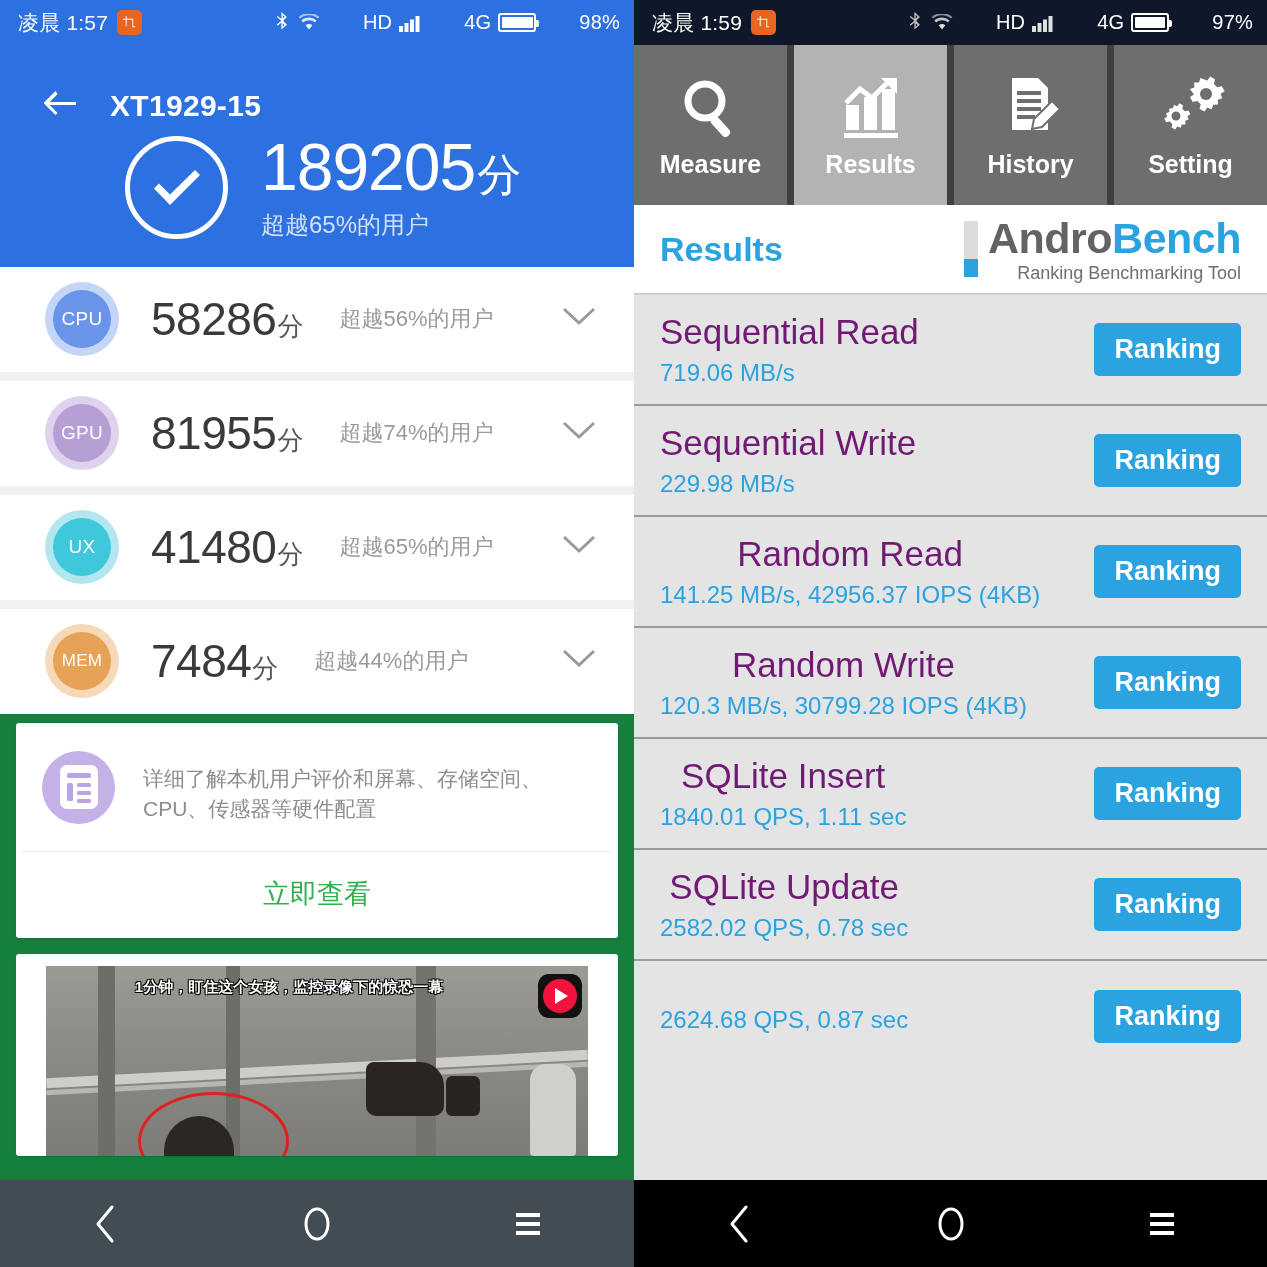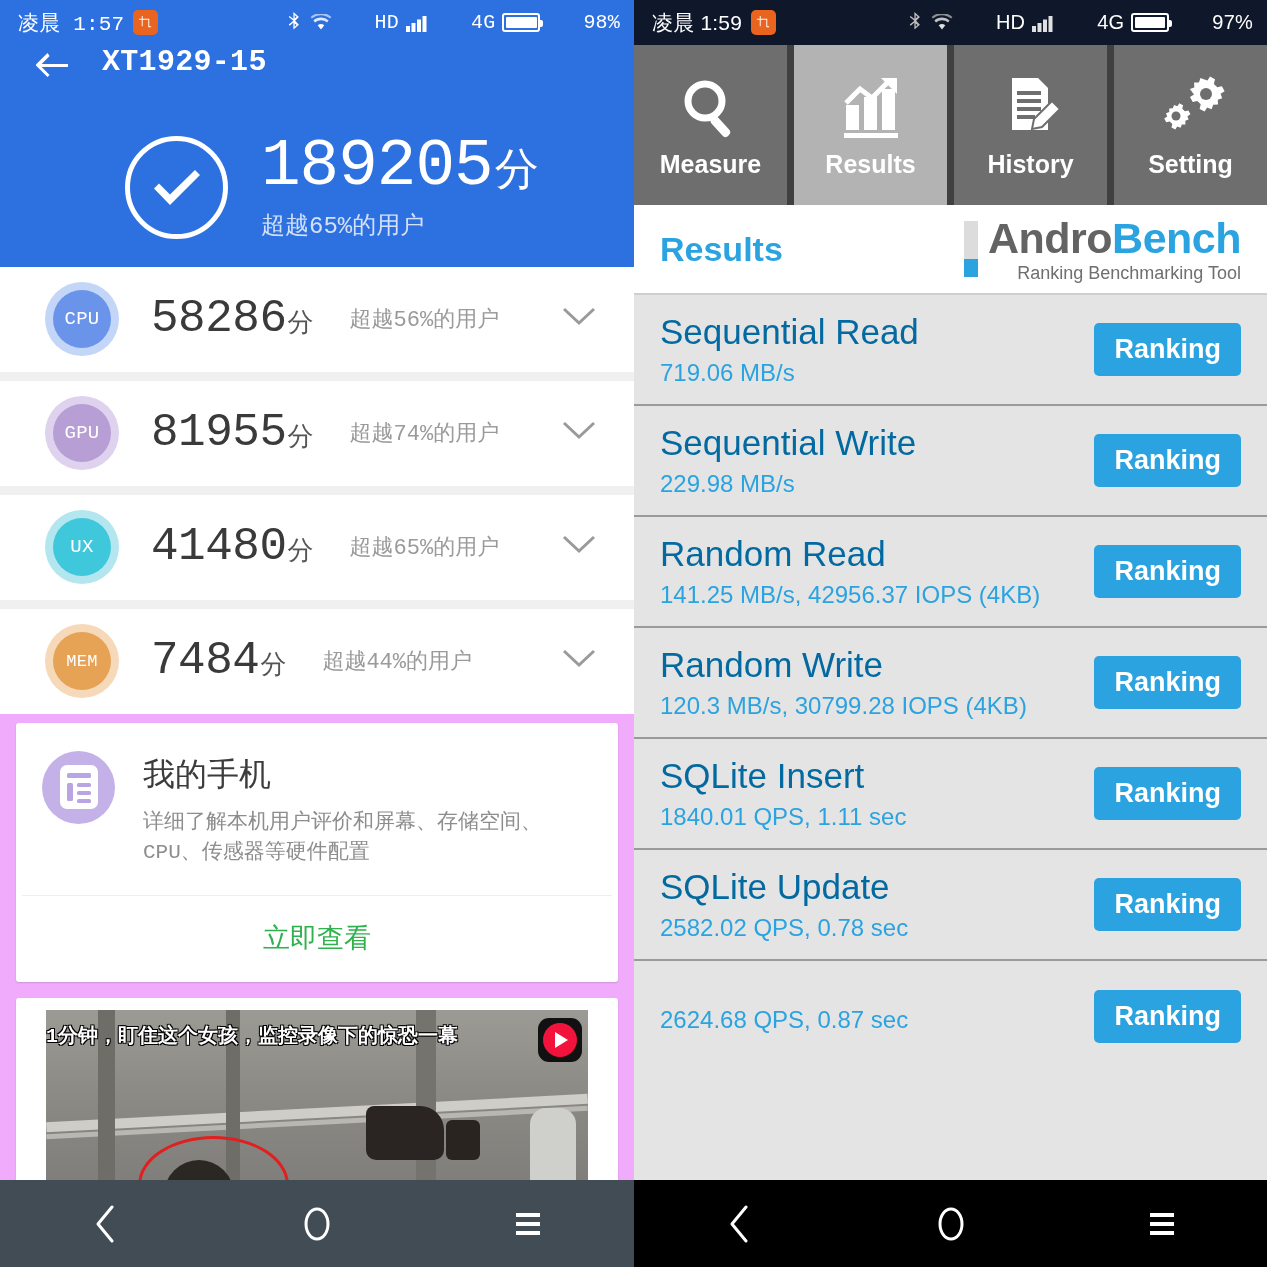--- a/index.html
+++ b/index.html
@@ -8,21 +8,21 @@
     overflow: hidden;
     background: #ffffff;
     font-family: "Liberation Sans", "DejaVu Sans", sans-serif;
   }
   .screen {
     position: relative;
     width: 1267px; height: 1267px;
     display: flex;
   }
   .panel { position: relative; height: 1267px; overflow: hidden; }
-  .panel-left  { width: 634px; background: #f0abfc; font-family: Liberation Mono, monospace; }
+  .panel-left  { width: 634px; background: #15803d; }
   .panel-right { width: 633px; background: #e4e4e4; }
 
   
   .statusbar {
     height: 45px;
     display: flex; align-items: center;
     padding: 0 14px 0 18px;
     box-sizing: border-box;
     font-size: 21px;
     color: #ffffff;
@@ -44,21 +44,21 @@
     position: relative; box-sizing: border-box;
   }
   .batt:after {
     content:""; position:absolute; right:-5px; top:5px;
     width:3px; height:7px; background:#fff; border-radius:0 2px 2px 0;
   }
   .batt > i { display:block; position:absolute; left:2px; top:2px; bottom:2px; background:#fff; border-radius:1px; }
 
   
   .atu-header { background:#2d70e0; padding: 0 0 26px 0; }
-  .atu-topbar { display:flex; align-items:flex-start; height: 78px; padding-left: 32px; }
+  .atu-topbar { display:flex; align-items:flex-end; height: 78px; padding-left: 40px; }
   .back-arrow { width:40px; height:40px; display:flex; align-items:center; justify-content:center; }
   .atu-title { color:#fff; font-size:30px; font-weight:bold; margin-left:30px; letter-spacing:.3px; }
   .atu-score-row { display:flex; align-items:center; padding-left: 125px; margin-top: 12px; }
   .check-circle {
     width: 93px; height: 93px; border-radius: 50%;
     border: 5px solid #ffffff; display:flex; align-items:center; justify-content:center;
     flex: 0 0 auto;
   }
   .score-block { margin-left: 33px; }
   .score-main { color:#fff; font-size: 66px; line-height: .98; letter-spacing: -1px; display:flex; align-items:baseline;}
@@ -112,22 +112,22 @@
   .pole { position:absolute; top:0; bottom:0; width:17px; background:#6f6d68; }
   .pole.p1 { left: 52px; }
   .pole.p2 { left: 180px; width:14px; }
   .pole.p3 { left: 370px; width:20px; background:#75736e; }
   .bike { position:absolute; left:320px; top:96px; width:78px; height:54px; background:#2a2522; border-radius:8px 24px 10px 10px; }
   .bike2 { position:absolute; left:400px; top:110px; width:34px; height:40px; background:#29241f; border-radius:6px; }
   .person { position:absolute; right:12px; top:98px; width:46px; height:92px; background:#cfcfcc; border-radius:16px 16px 4px 4px; }
   .ellipse-mark { position:absolute; left:92px; top:126px; width:145px; height:92px; border:3px solid #e02020; border-radius:50%; }
   .dark-shape { position:absolute; left:118px; top:150px; width:70px; height:52px; background:#2b2723; border-radius:36px 36px 6px 6px; }
   .ad-caption {
-    position:absolute; left:0; right:0; top: 12px; 
-    color:#ffffff; font-size: 20px; font-weight:bold;
+    position:absolute; left:0; right:0; top: 12px; text-align:center;
+    color:#ffffff; font-size: 15px; font-weight:bold;
     text-shadow: 1px 1px 0 #000, -1px 1px 0 #000, 1px -1px 0 #000, -1px -1px 0 #000;
     padding-right: 56px;
   }
   .play-badge {
     position:absolute; right: 6px; top: 8px; width: 44px; height: 44px;
     background:#111; border-radius:11px; display:flex; align-items:center; justify-content:center;
   }
   .play-circ { width:34px; height:34px; border-radius:50%; background:#f2133c; display:flex; align-items:center; justify-content:center; }
   .play-tri { width:0;height:0;border-left:13px solid #fff;border-top:8px solid transparent;border-bottom:8px solid transparent; margin-left:3px;}
 
@@ -152,21 +152,21 @@
   .logo-main .andro { color:#636363; }
   .logo-main .bench { color:#2aa3e0; }
   .logo-sub { font-size: 18px; color:#6f6f6f; text-align:right; margin-top: 4px; }
 
   .res-list { background:#e4e4e4; }
   .res-row {
     height: 111px; box-sizing:border-box; display:flex; align-items:center;
     padding: 0 26px 0 26px; border-bottom: 2px solid #9a9a9a; background:#e4e4e4;
   }
   .res-texts { display:flex; flex-direction:column; justify-content:center; }
-  .res-name { font-size: 35px; color:#0369a1; line-height:1.15; }
+  .res-name { font-size: 35px; color:#701a75; line-height:1.15;text-align:center; }
   .res-val  { font-size: 24px; color:#2aa3e0; margin-top: 7px; }
   .rank-btn {
     margin-left:auto; background:#2aa3e0; color:#ffffff; font-size: 27px; font-weight:bold;
     padding: 13px 20px; border-radius: 5px; line-height:1;
   }
 
   
   .navbar { position:absolute; left:0; right:0; bottom:0; height: 87px;
             display:flex; align-items:center; justify-content:space-around; }
   .navbar.slate { background:#414c55; }
@@ -317,21 +317,20 @@
           <svg width="40" height="46" viewBox="0 0 40 46">
             <rect x="1" y="1" width="38" height="44" rx="7" fill="#fff"></rect>
             <rect x="8" y="9" width="24" height="5" rx="1.5" fill="#b9a4e4"></rect>
             <rect x="8" y="19" width="6" height="18" rx="1.5" fill="#b9a4e4"></rect>
             <rect x="18" y="19" width="14" height="4" rx="1.5" fill="#b9a4e4"></rect>
             <rect x="18" y="27" width="14" height="4" rx="1.5" fill="#b9a4e4"></rect>
             <rect x="18" y="35" width="14" height="4" rx="1.5" fill="#b9a4e4"></rect>
           </svg>
         </span>
         <span class="card-text">
-          <div class="card-title">我的手机</div>
           <div class="card-desc">详细了解本机用户评价和屏幕、存储空间、CPU、传感器等硬件配置</div>
         </span>
       </div>
       <div class="card-divider"></div>
       <div class="card-action">
         <span>立即查看</span>
       </div>
     </div>
 
     <div class="ad-card">

